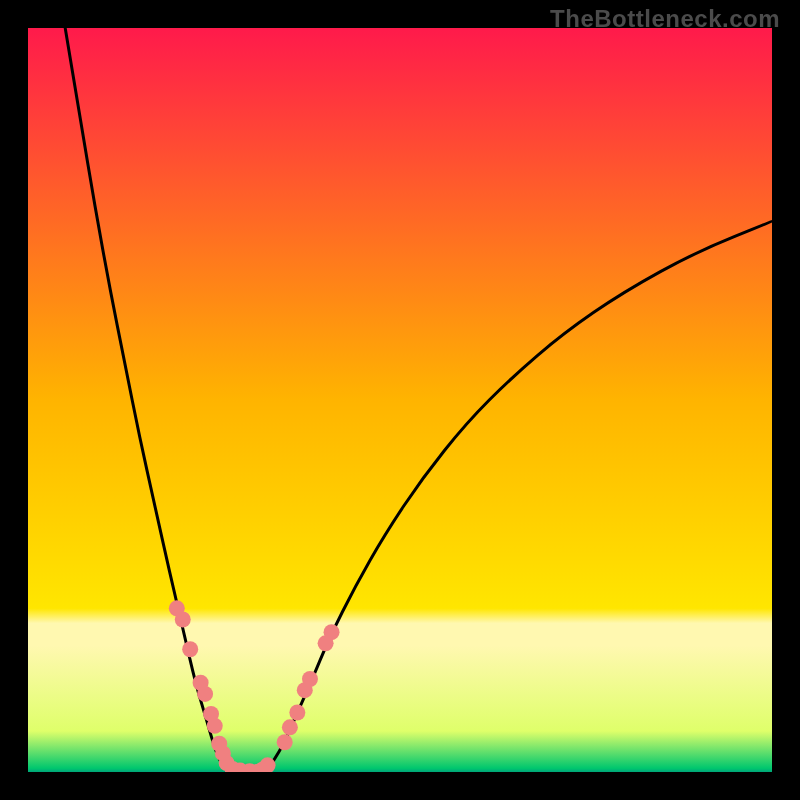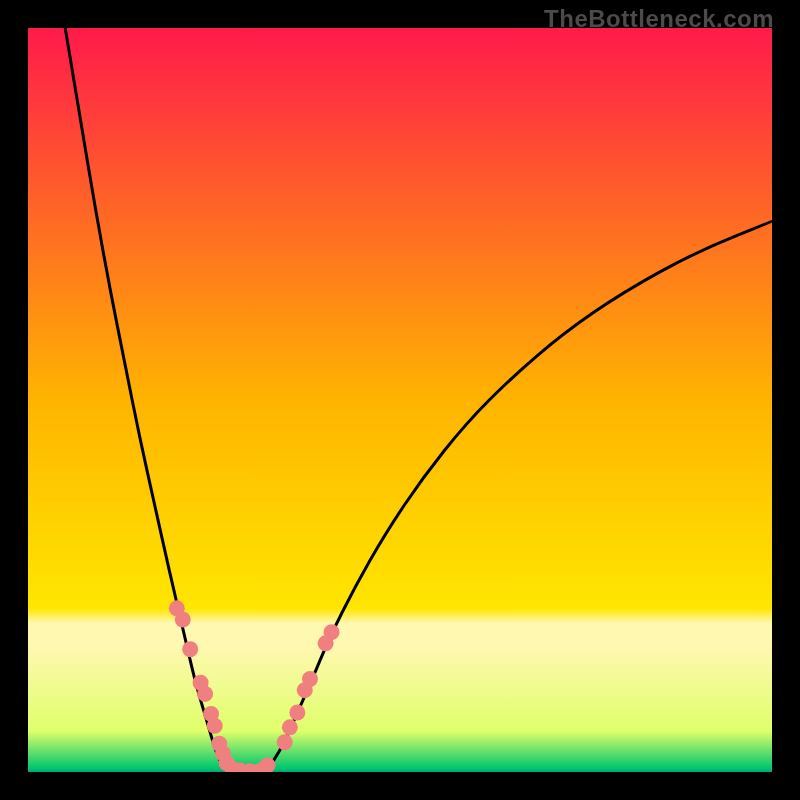--- a/index.html
+++ b/index.html
@@ -19,21 +19,21 @@
   .plot {
     position: absolute;
     left: 28px;
     top: 28px;
     width: 744px;
     height: 744px;
   }
   .watermark {
     position: absolute;
     top: 5px;
-    right: 26px;
+    right: 20px;
     color: #4b4b4b;
     font-size: 24px;
     font-weight: 600;
     letter-spacing: 0.5px;
     user-select: none;
   }
 </style>
 </head>
 <body>
 

